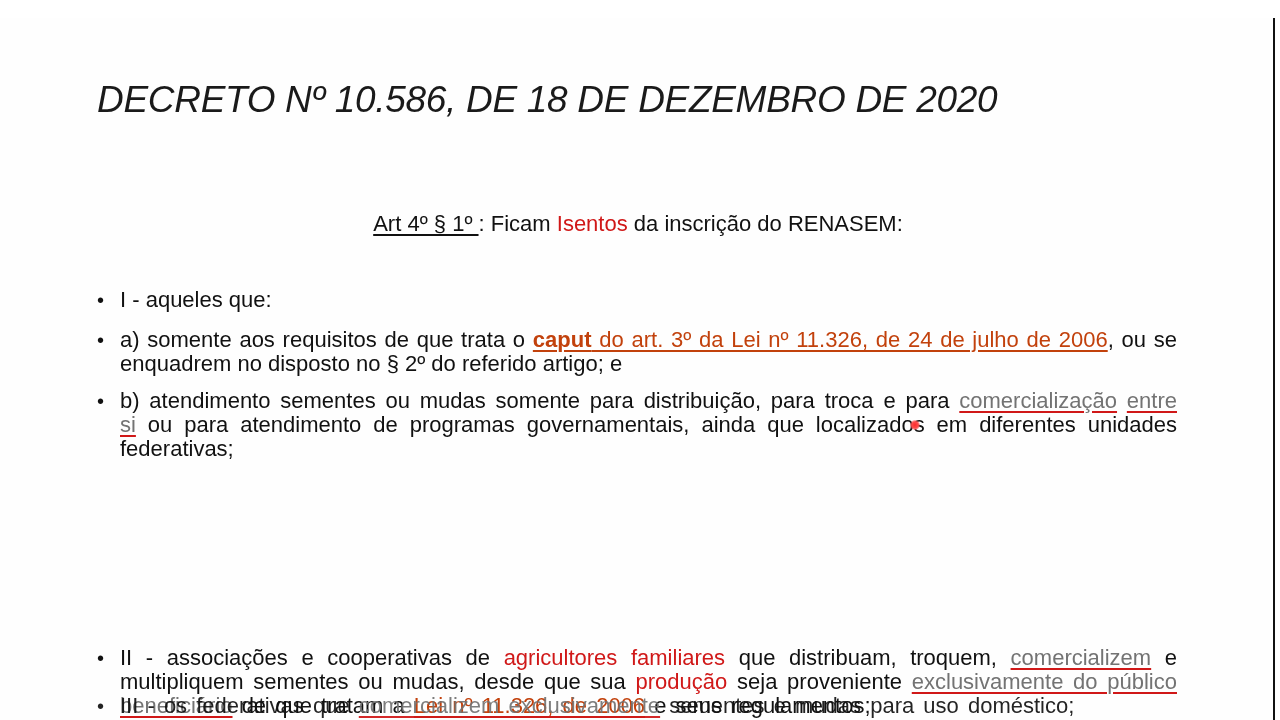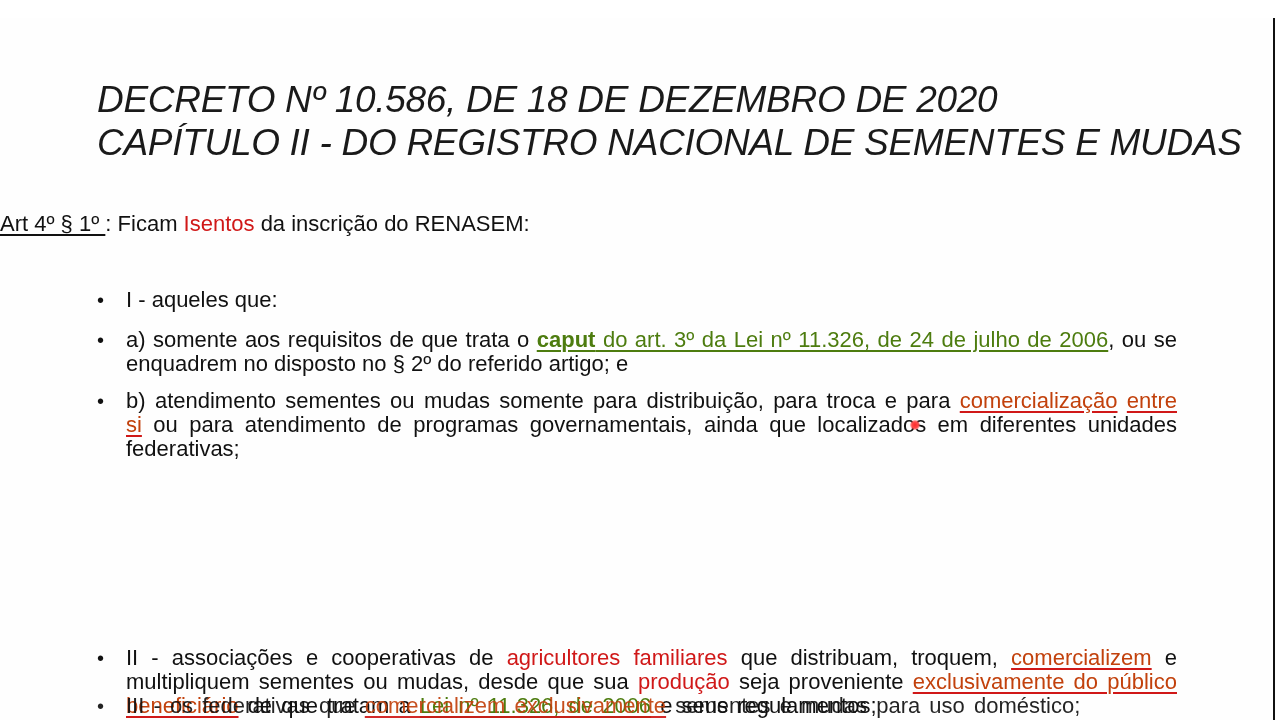--- a/index.html
+++ b/index.html
@@ -13,58 +13,57 @@
   .edge-line { position:absolute; right:1px; top:0; width:2px; height:720px; background:#111; }
 
   .title {
     position:absolute; left:97px; top:60px; width:1120px;
     font-style:italic; font-size:37px; line-height:43px; letter-spacing:-0.3px;
     color:#1a1a1a; font-weight:normal; margin:0;
   }
   .title span { display:block; white-space:nowrap; }
 
   .subhead {
-    position:absolute; left:0; width:1276px; top:192px; text-align:left;
+    position:absolute; left:0; width:1276px; top:192px; text-align:center;
     font-size:22px; line-height:28px; white-space:nowrap;
   }
   .u { text-decoration:underline; text-underline-offset:3px; }
   .red { color:#d01818; }
-  .redu { color:#c2410c; text-decoration:underline; text-decoration-color:#d01818; text-underline-offset:3px; }
-  .link { color:#4d7c0f; text-decoration:underline; text-underline-offset:3px; }
+  .redu { color:#737373; text-decoration:underline; text-decoration-color:#d01818; text-underline-offset:3px; }
+  .link { color:#c2410c; text-decoration:underline; text-underline-offset:3px; }
   .bold { font-weight:bold; }
 
   .bullet {
     position:absolute; left:97px; width:1080px;
     font-size:22px; line-height:24px;
   }
   .bullet .dot {
     position:absolute; left:0; top:0; width:20px; font-size:20px;
   }
-  .bullet .txt { margin-left:29px; text-align:justify; text-align-last:left; }
+  .bullet .txt { margin-left:23px; text-align:justify; text-align-last:left; }
   .bullet .txt.just { word-spacing:3px; }
 
   #b1 { top:270px; }
   #b2 { top:310px; }
   #b3 { top:371px; }
   #b4 { top:628px; }
   #b5 { top:676px; opacity:0.92; }
 
   .cursor-dot {
     position:absolute; left:910px; top:402px; width:10px; height:10px; border-radius:50%;
     background:radial-gradient(circle, #ff2a2a 0%, #ff4a4a 45%, rgba(255,90,90,0.35) 70%, rgba(255,255,255,0) 100%);
   }
 </style>
 </head>
 <body>
 
 <div class="slide">
 
   <h1 class="title">
     <span>DECRETO Nº 10.586, DE 18 DE DEZEMBRO DE 2020</span>
-    <span>CAPÍTULO II - DO REGISTRO NACIONAL DE SEMENTES E MUDAS</span>
   </h1>
 
   <div class="subhead"><span class="u">Art 4º § 1º </span><span>: Ficam </span><span class="red">Isentos</span><span> da inscrição do RENASEM:</span></div>
 
   <div class="bullet" id="b1">
     <span class="dot">•</span>
     <div class="txt">I - aqueles que:</div>
   </div>
 
   <div class="bullet" id="b2">

